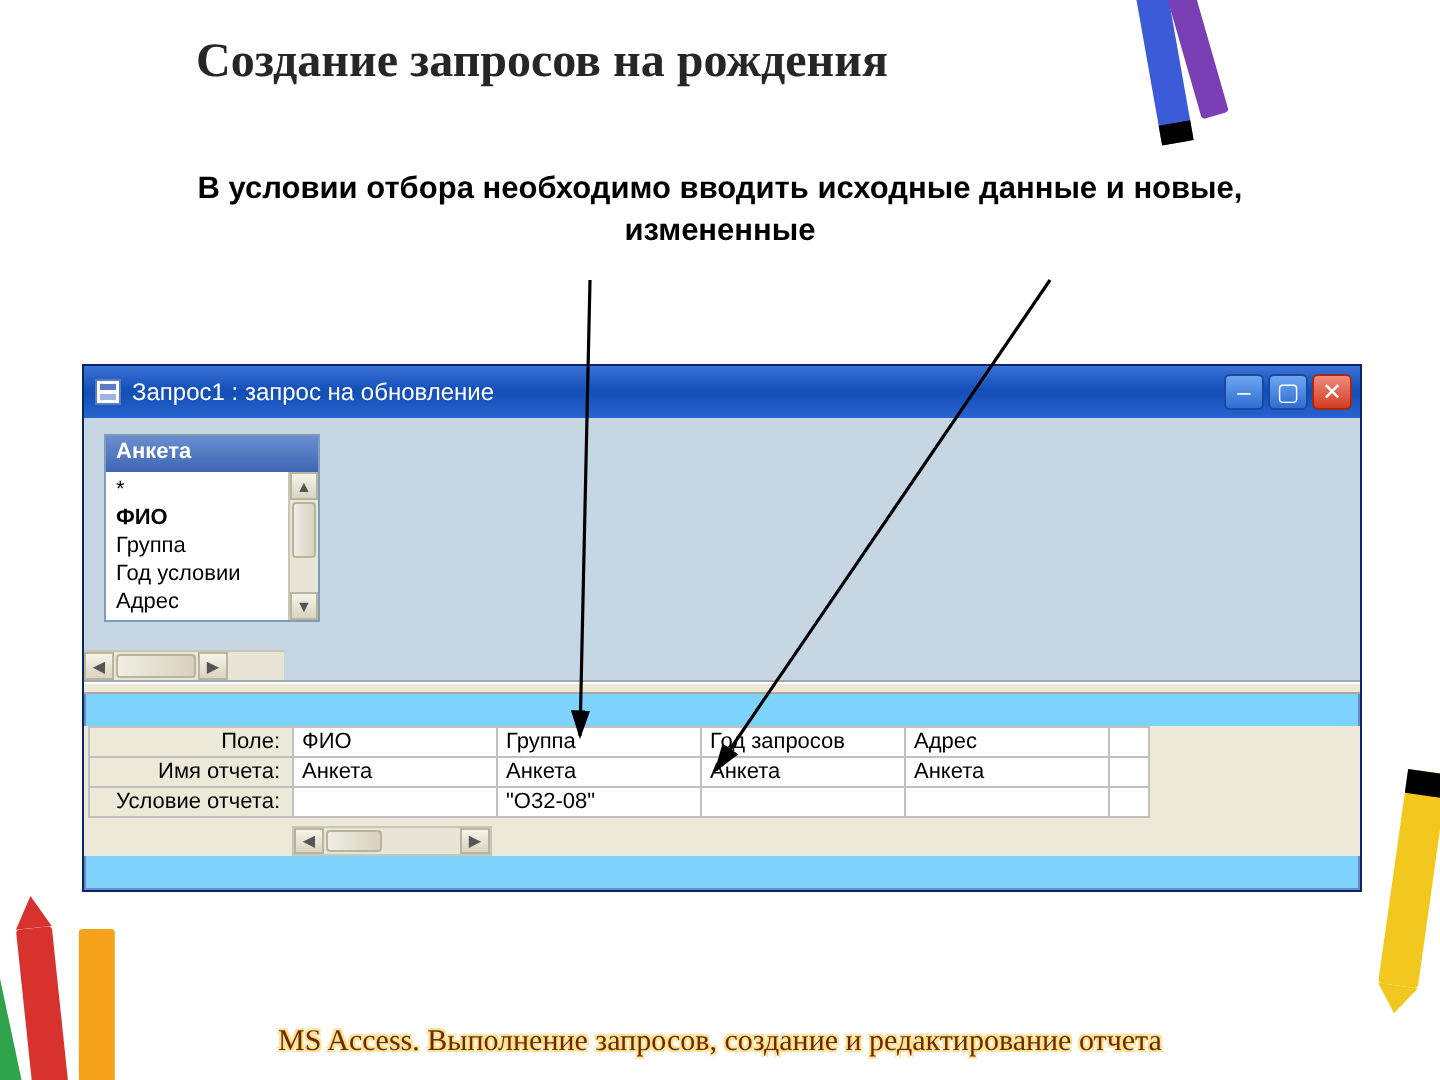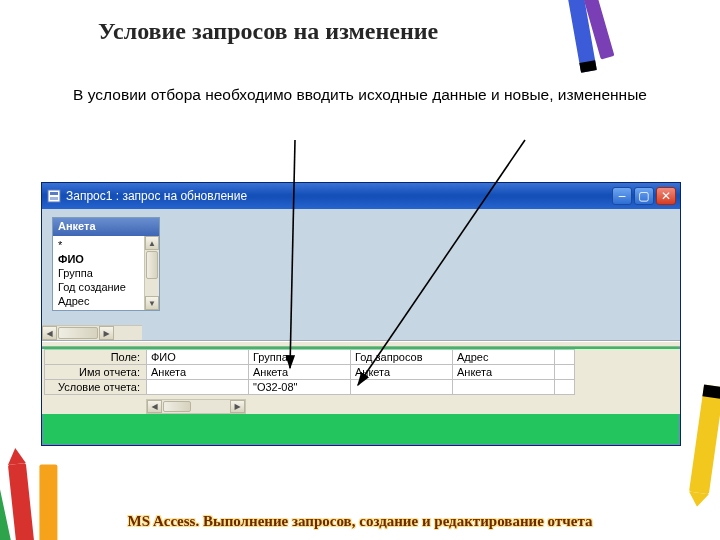--- a/index.html
+++ b/index.html
@@ -13,56 +13,56 @@
     }
     .slide-title {
       font-family: "Times New Roman", serif;
       font-weight: bold;
       font-size: 24px;
       color: #262626;
       text-align: left;
       padding: 18px 0 0 98px;
     }
     .subtitle {
-      font-weight: normal;
+      font-weight: bold;
       font-size: 15.5px;
       text-align: center;
       padding: 40px 60px 0 60px;
       color: #000;
       line-height: 1.35;
     }
     .footer-text {
       position: absolute;
       bottom: 10px;
       left: 0;
       right: 0;
       text-align: center;
       font-family: "Comic Sans MS", cursive;
-      font-weight: bold;
+      font-weight: normal;
       font-size: 15px;
       color: #6b2b00;
       text-shadow: 1px 1px 0 #ffe08c, -1px -1px 0 #ffe08c, 1px -1px 0 #ffe08c, -1px 1px 0 #ffe08c;
     }
 
     
     .crayon {
       position: absolute;
     }
     .crayon-tr { top: -28px; right: 108px; transform: rotate(170deg); }
     .crayon-bl { bottom: -84px; left: -18px; transform: rotate(-12deg); }
     .crayon-br { bottom: 32px; right: -26px; transform: rotate(8deg); }
 
     
     .access-window {
       position: absolute;
       left: 41px;
       top: 182px;
       width: 640px;
       height: 264px;
-      background: #22c55e;
+      background: #7dd3fc;
       border: 1px solid #0a246a;
       box-shadow: 0 0 0 1px #6e8bc5 inset;
     }
     .titlebar {
       height: 26px;
       background: linear-gradient(to bottom, #3a73d6 0%, #1550b9 45%, #1550b9 55%, #2864ce 100%);
       display: flex;
       align-items: center;
       padding: 0 4px;
       color: #fff;
@@ -153,21 +153,21 @@
     }
 
     .grid-pane {
       background: #ece9d8;
       position: relative;
     }
     .grid {
       font-size: 11px;
       border-collapse: collapse;
       margin-left: 2px;
-      margin-top: 2px;
+      margin-top: 16px;
       border-radius: 23px;
     }
     .grid td, .grid th {
       border: 1px solid #c0c0c0;
       height: 15px;
       padding: 0 4px;
       background: #fff;
       text-align: left;
       font-weight: normal;
       vertical-align: middle;
@@ -245,21 +245,21 @@
     <rect x="58" y="24" width="18" height="130" rx="2" fill="#f6a21b" transform="rotate(12 67 89)"></rect>
   </g>
 </svg>
 
 <svg class="crayon crayon-br" width="70" height="130" viewBox="0 0 70 130">
   <rect x="20" y="8" width="20" height="108" rx="2" fill="#f2c81f"></rect>
   <rect x="20" y="8" width="20" height="12" fill="#000"></rect>
   <polygon points="20,116 40,116 30,130" fill="#f2c81f"></polygon>
 </svg>
 
-<h1 class="slide-title">Условие запросов на изменение</h1>
+<h1 class="slide-title">Создание запросов на рождения</h1>
 <p class="subtitle">В условии отбора необходимо вводить исходные данные и новые, измененные</p>
 
 <div class="access-window">
   <div class="titlebar">
     <span class="app-icon">
       <svg width="14" height="14" viewBox="0 0 14 14">
           <rect x="1" y="1" width="12" height="12" fill="#fff" stroke="#5b7bc3"></rect>
           <rect x="3" y="3" width="8" height="3" fill="#5b7bc3"></rect>
           <rect x="3" y="8" width="8" height="3" fill="#9eb4de"></rect>
         </svg>
@@ -272,21 +272,21 @@
     </div>
   </div>
 
   <div class="upper-pane">
     <div class="table-box">
       <div class="table-box-header">Анкета</div>
       <div class="table-fields">
         <div class="table-field">*</div>
         <div class="table-field bold">ФИО</div>
         <div class="table-field">Группа</div>
-        <div class="table-field">Год создание</div>
+        <div class="table-field">Год условии</div>
         <div class="table-field">Адрес</div>
         <div class="vscroll">
           <div class="scroll-btn">▲</div>
           <div class="scroll-thumb"></div>
           <div class="scroll-btn bottom">▼</div>
         </div>
       </div>
     </div>
     <div class="upper-hscroll">
       <div class="hscroll-btn">◀</div>

